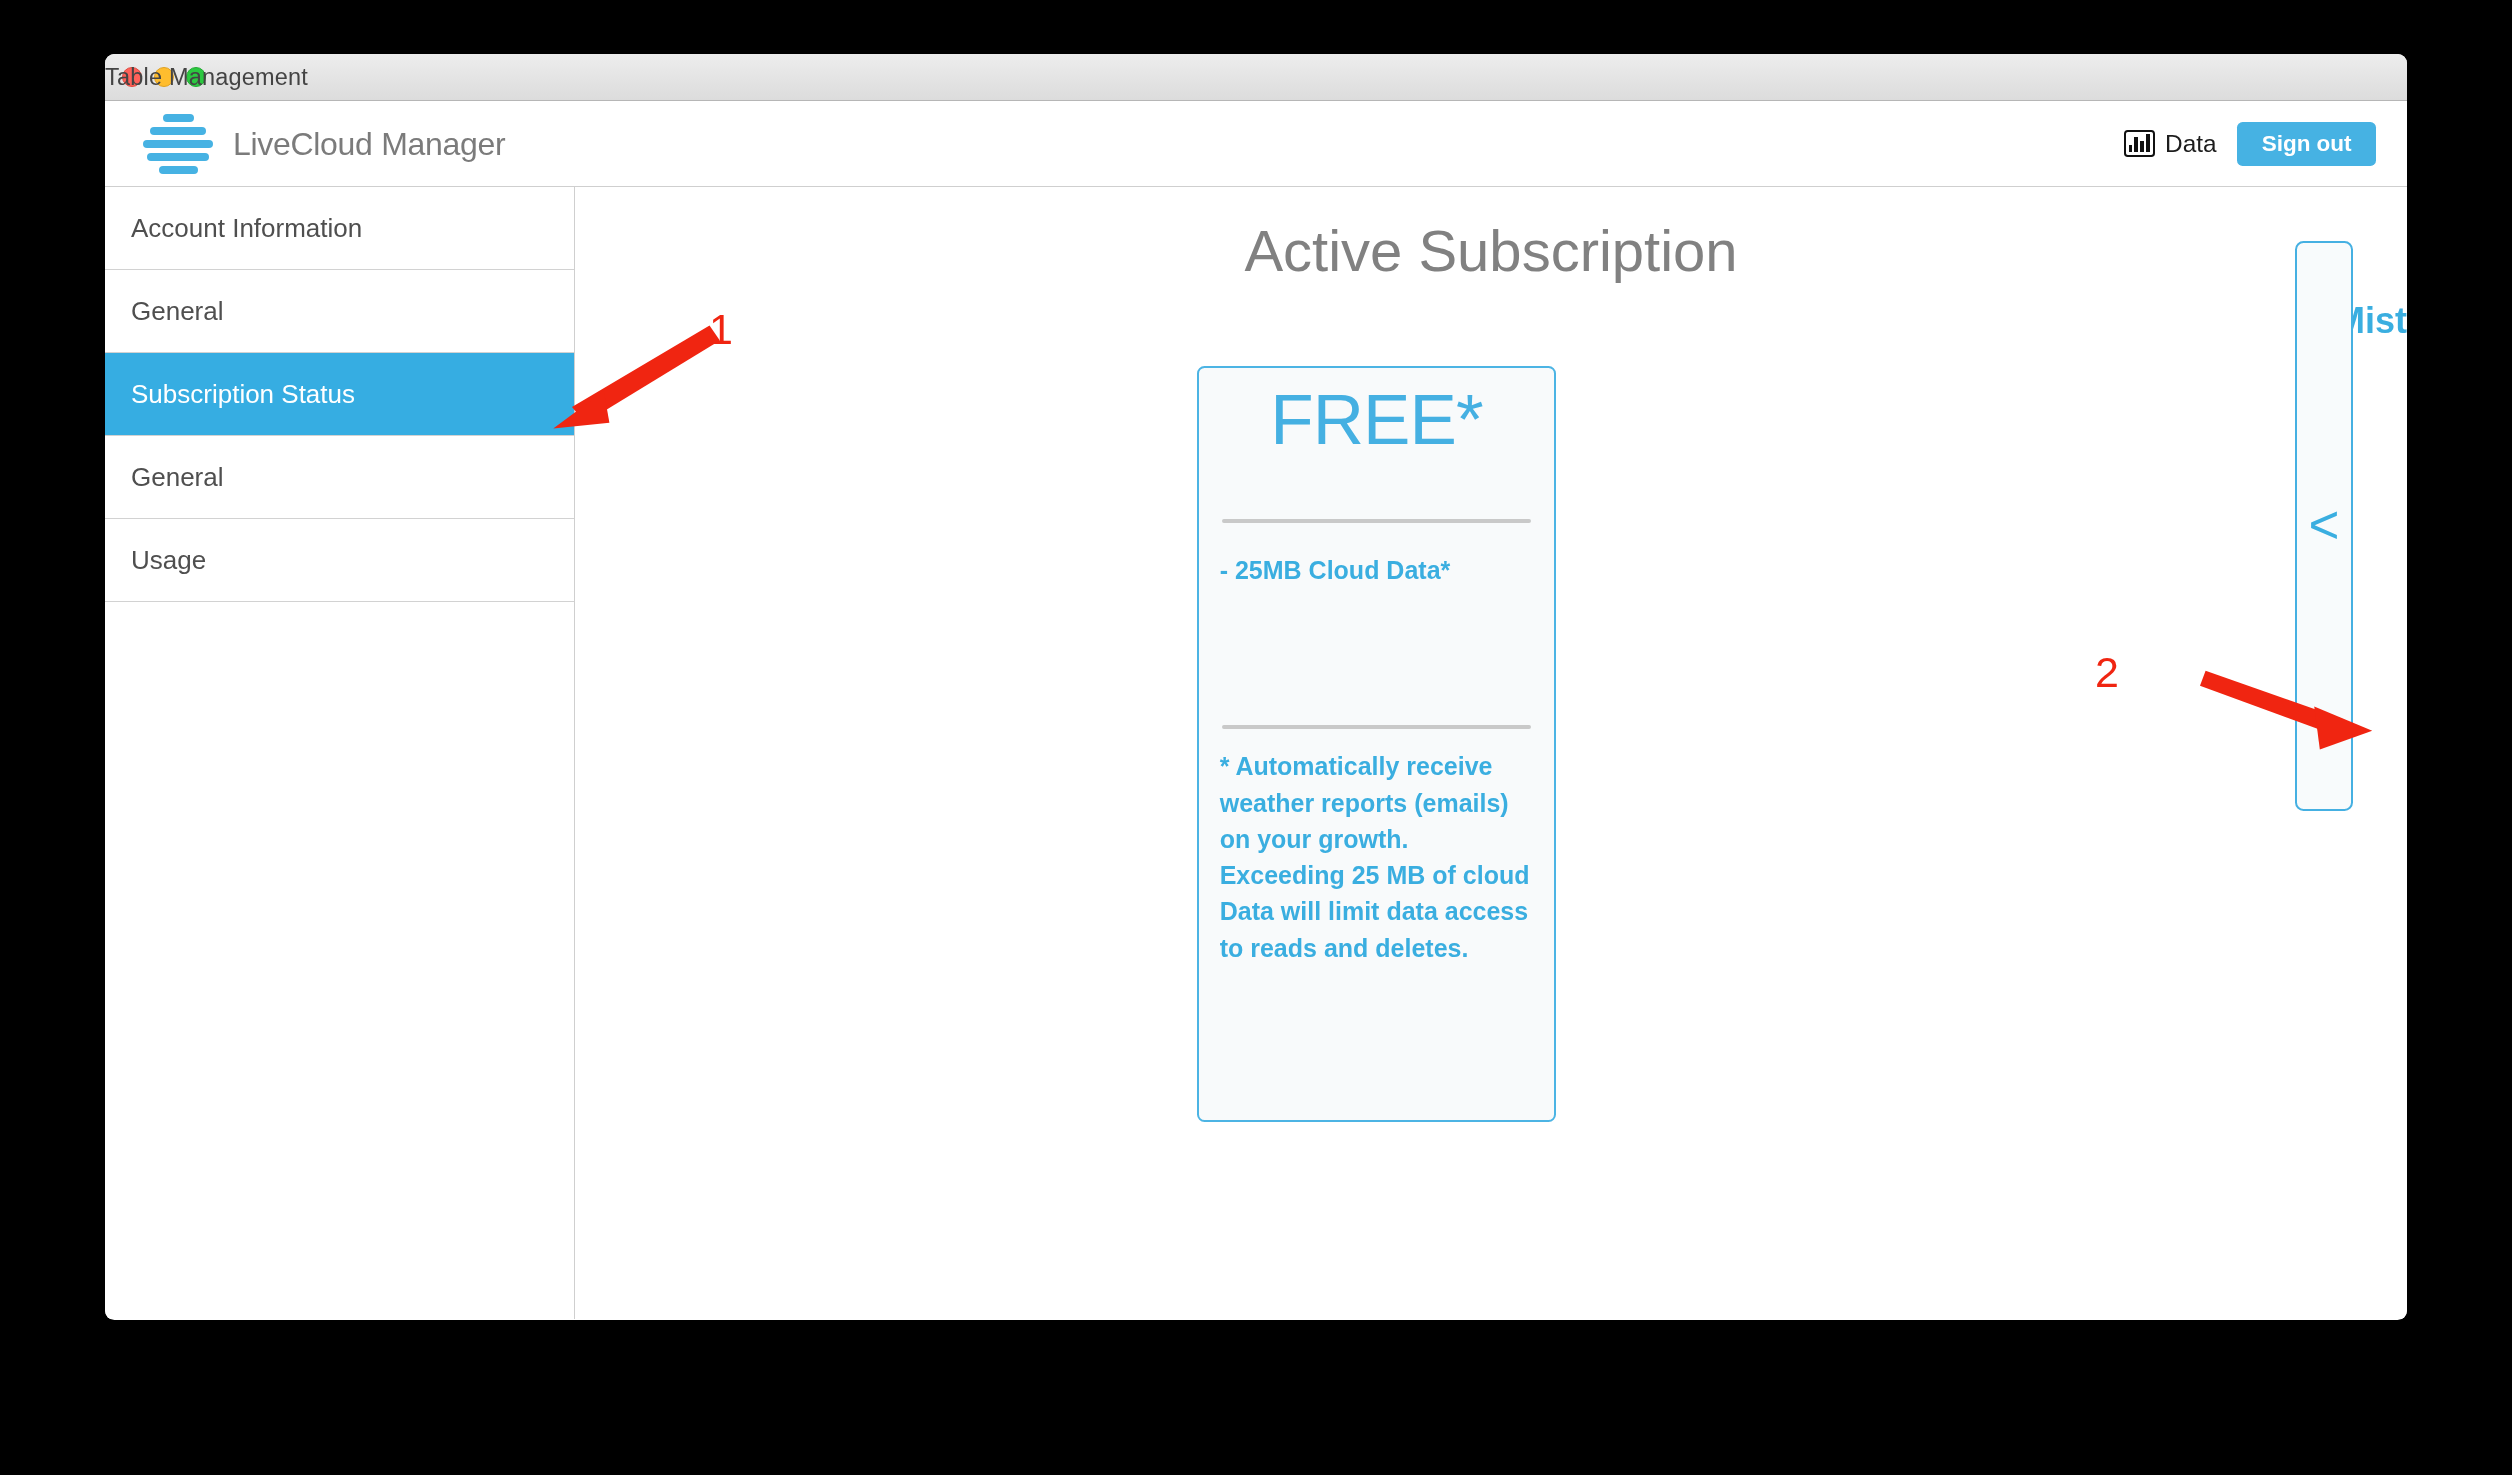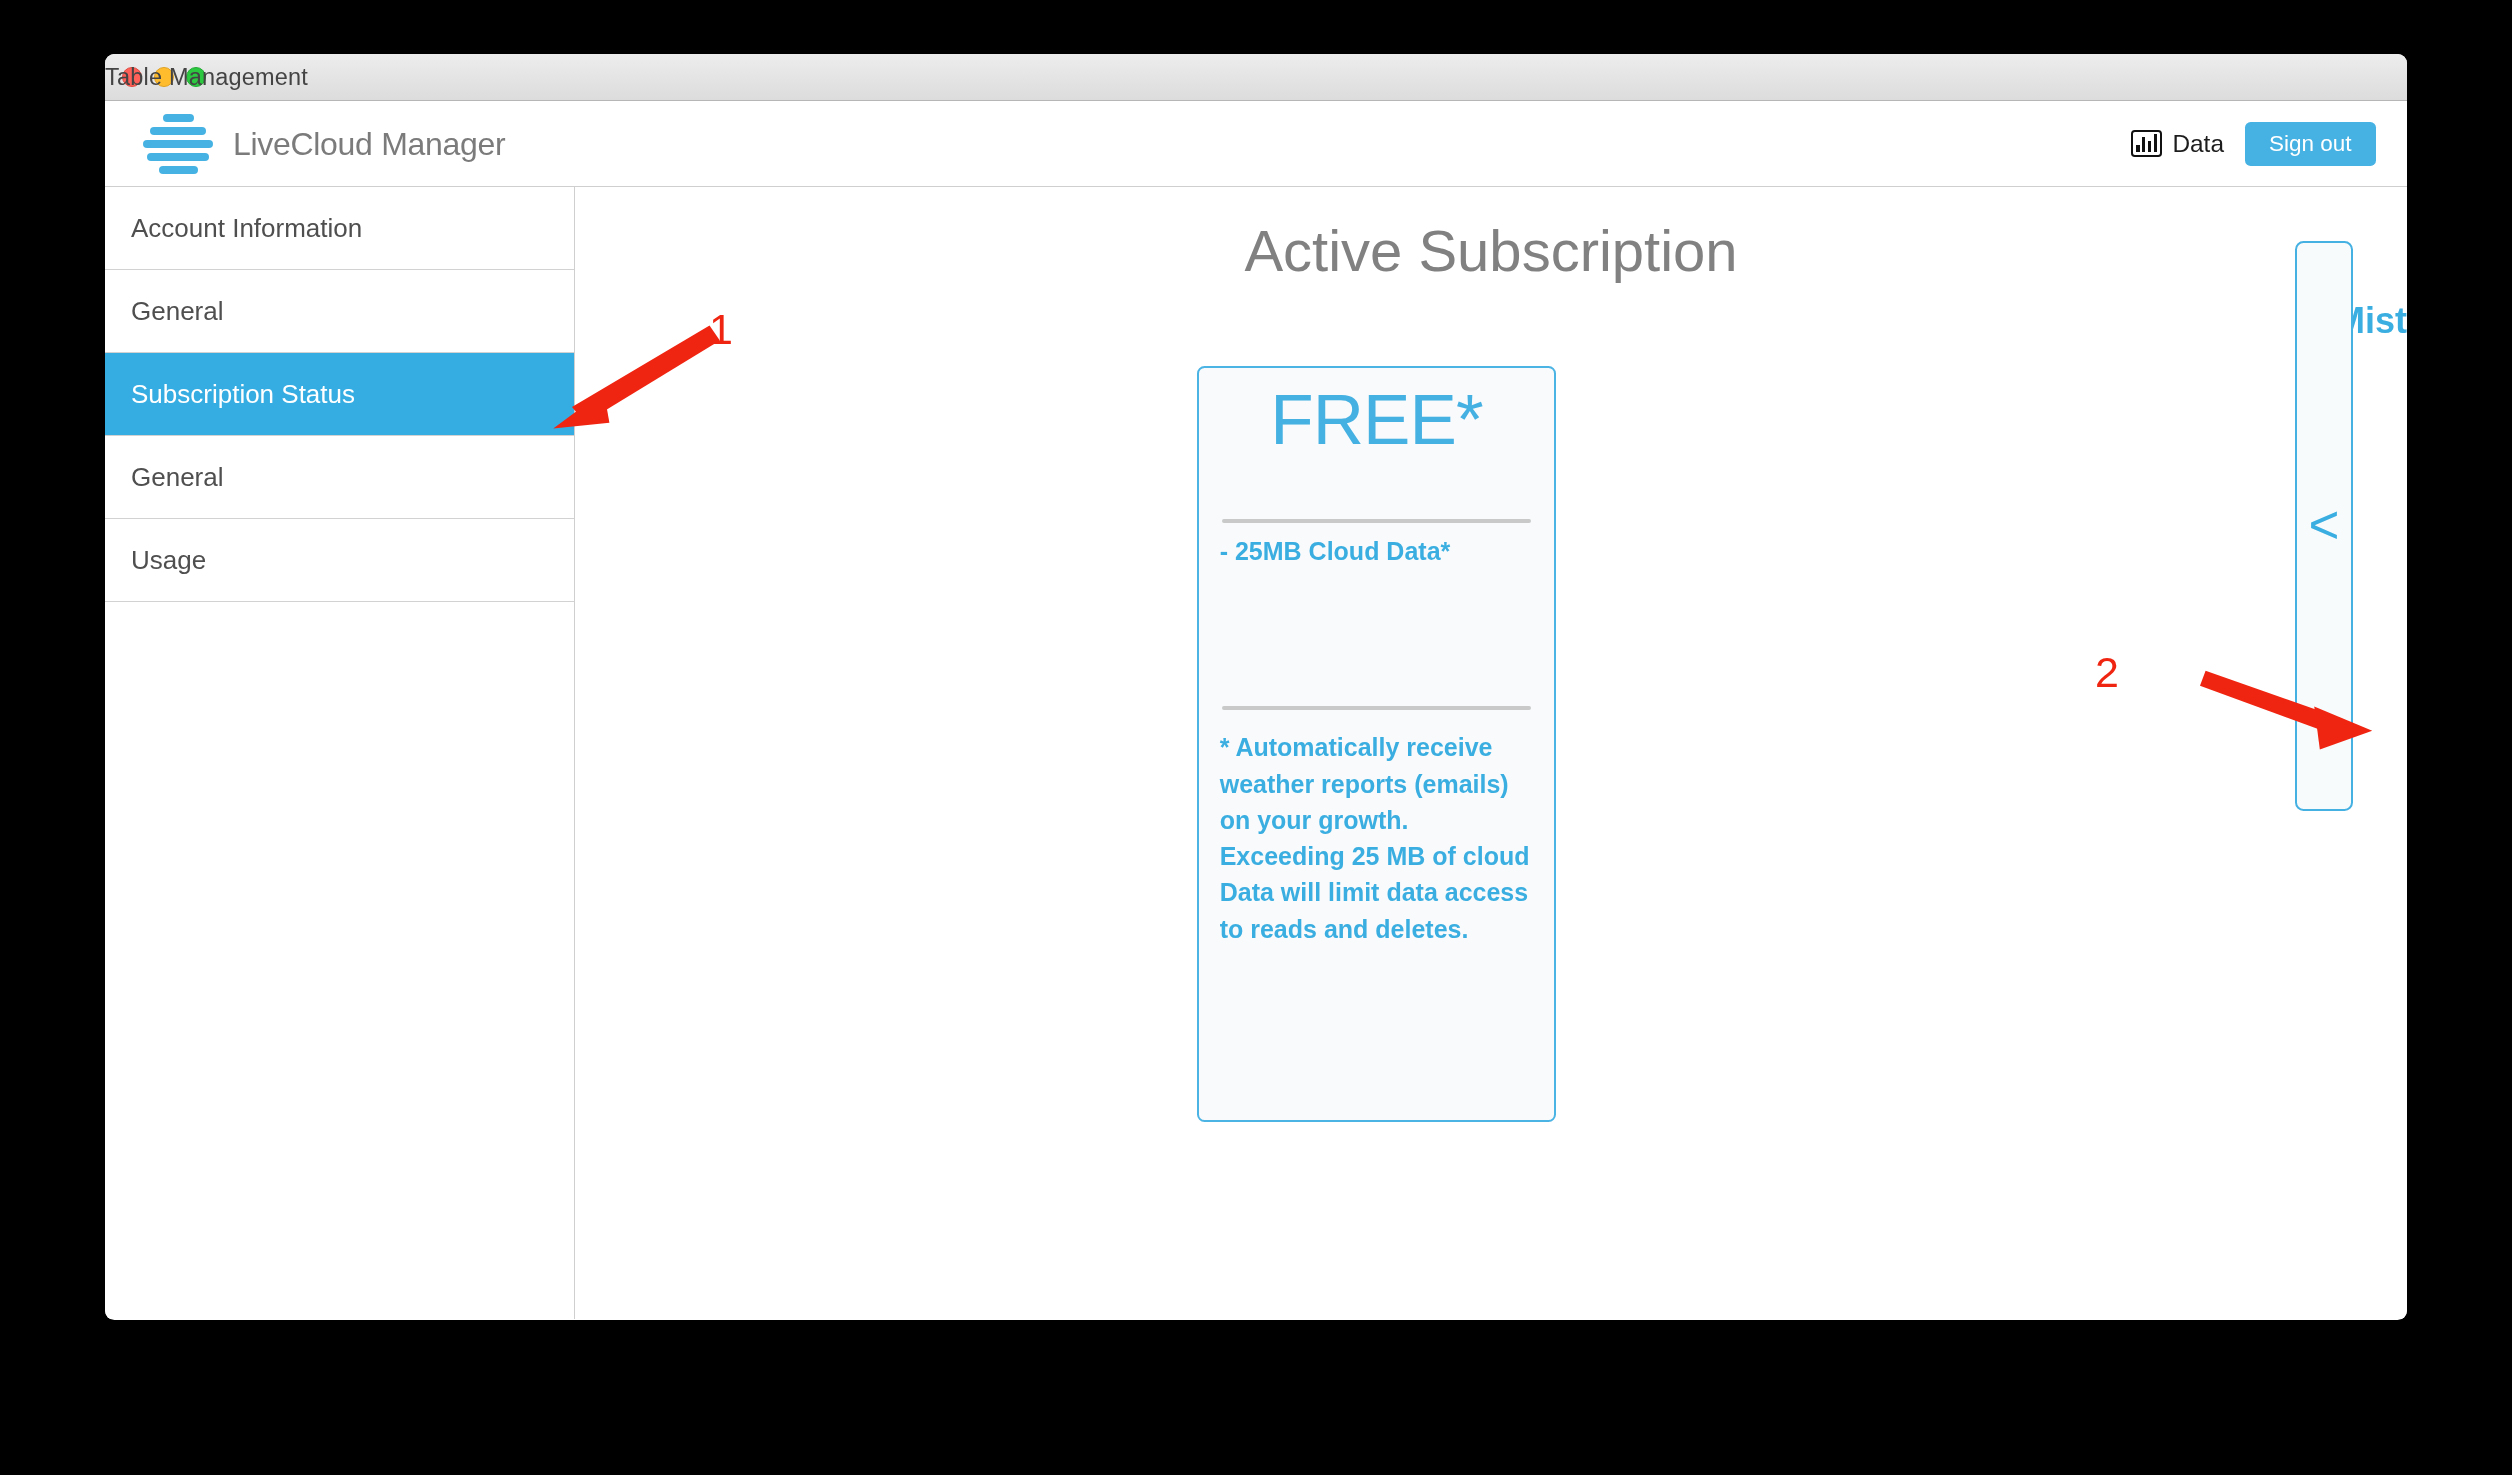--- a/index.html
+++ b/index.html
@@ -148,21 +148,21 @@
 
   #data-label {
     font-size: 24.4px;
     color: #1d1d1d;
   }
 
   #signout-button {
     background: #46b2e3;
     color: #ffffff;
     font-size: 22.5px;
-    font-weight: normal;
+    font-weight: bold;
     border: none;
     border-radius: 5.6px;
     padding: 0 24.4px;
     height: 44px;
     line-height: 44px;
     cursor: pointer;
     font-family: "Liberation Sans", sans-serif;
   }
 
   
@@ -246,21 +246,21 @@
   .card-rule {
     height: 3.8px;
     background: #c9c9c9;
     border-radius: 1.9px;
     margin: 0 2.8px;
   }
   #rule-top    { margin-top: 58px; }
   #rule-bottom { margin-top: 138px; }
 
   #plan-features {
-    margin-top: 12px;
+    margin-top: 31px;
     list-style: none;
   }
   #plan-features li {
     font-size: 25px;
     color: #3aaee0;
     font-weight: bold;
     line-height: 1.35;
   }
 
   #plan-footnote {

